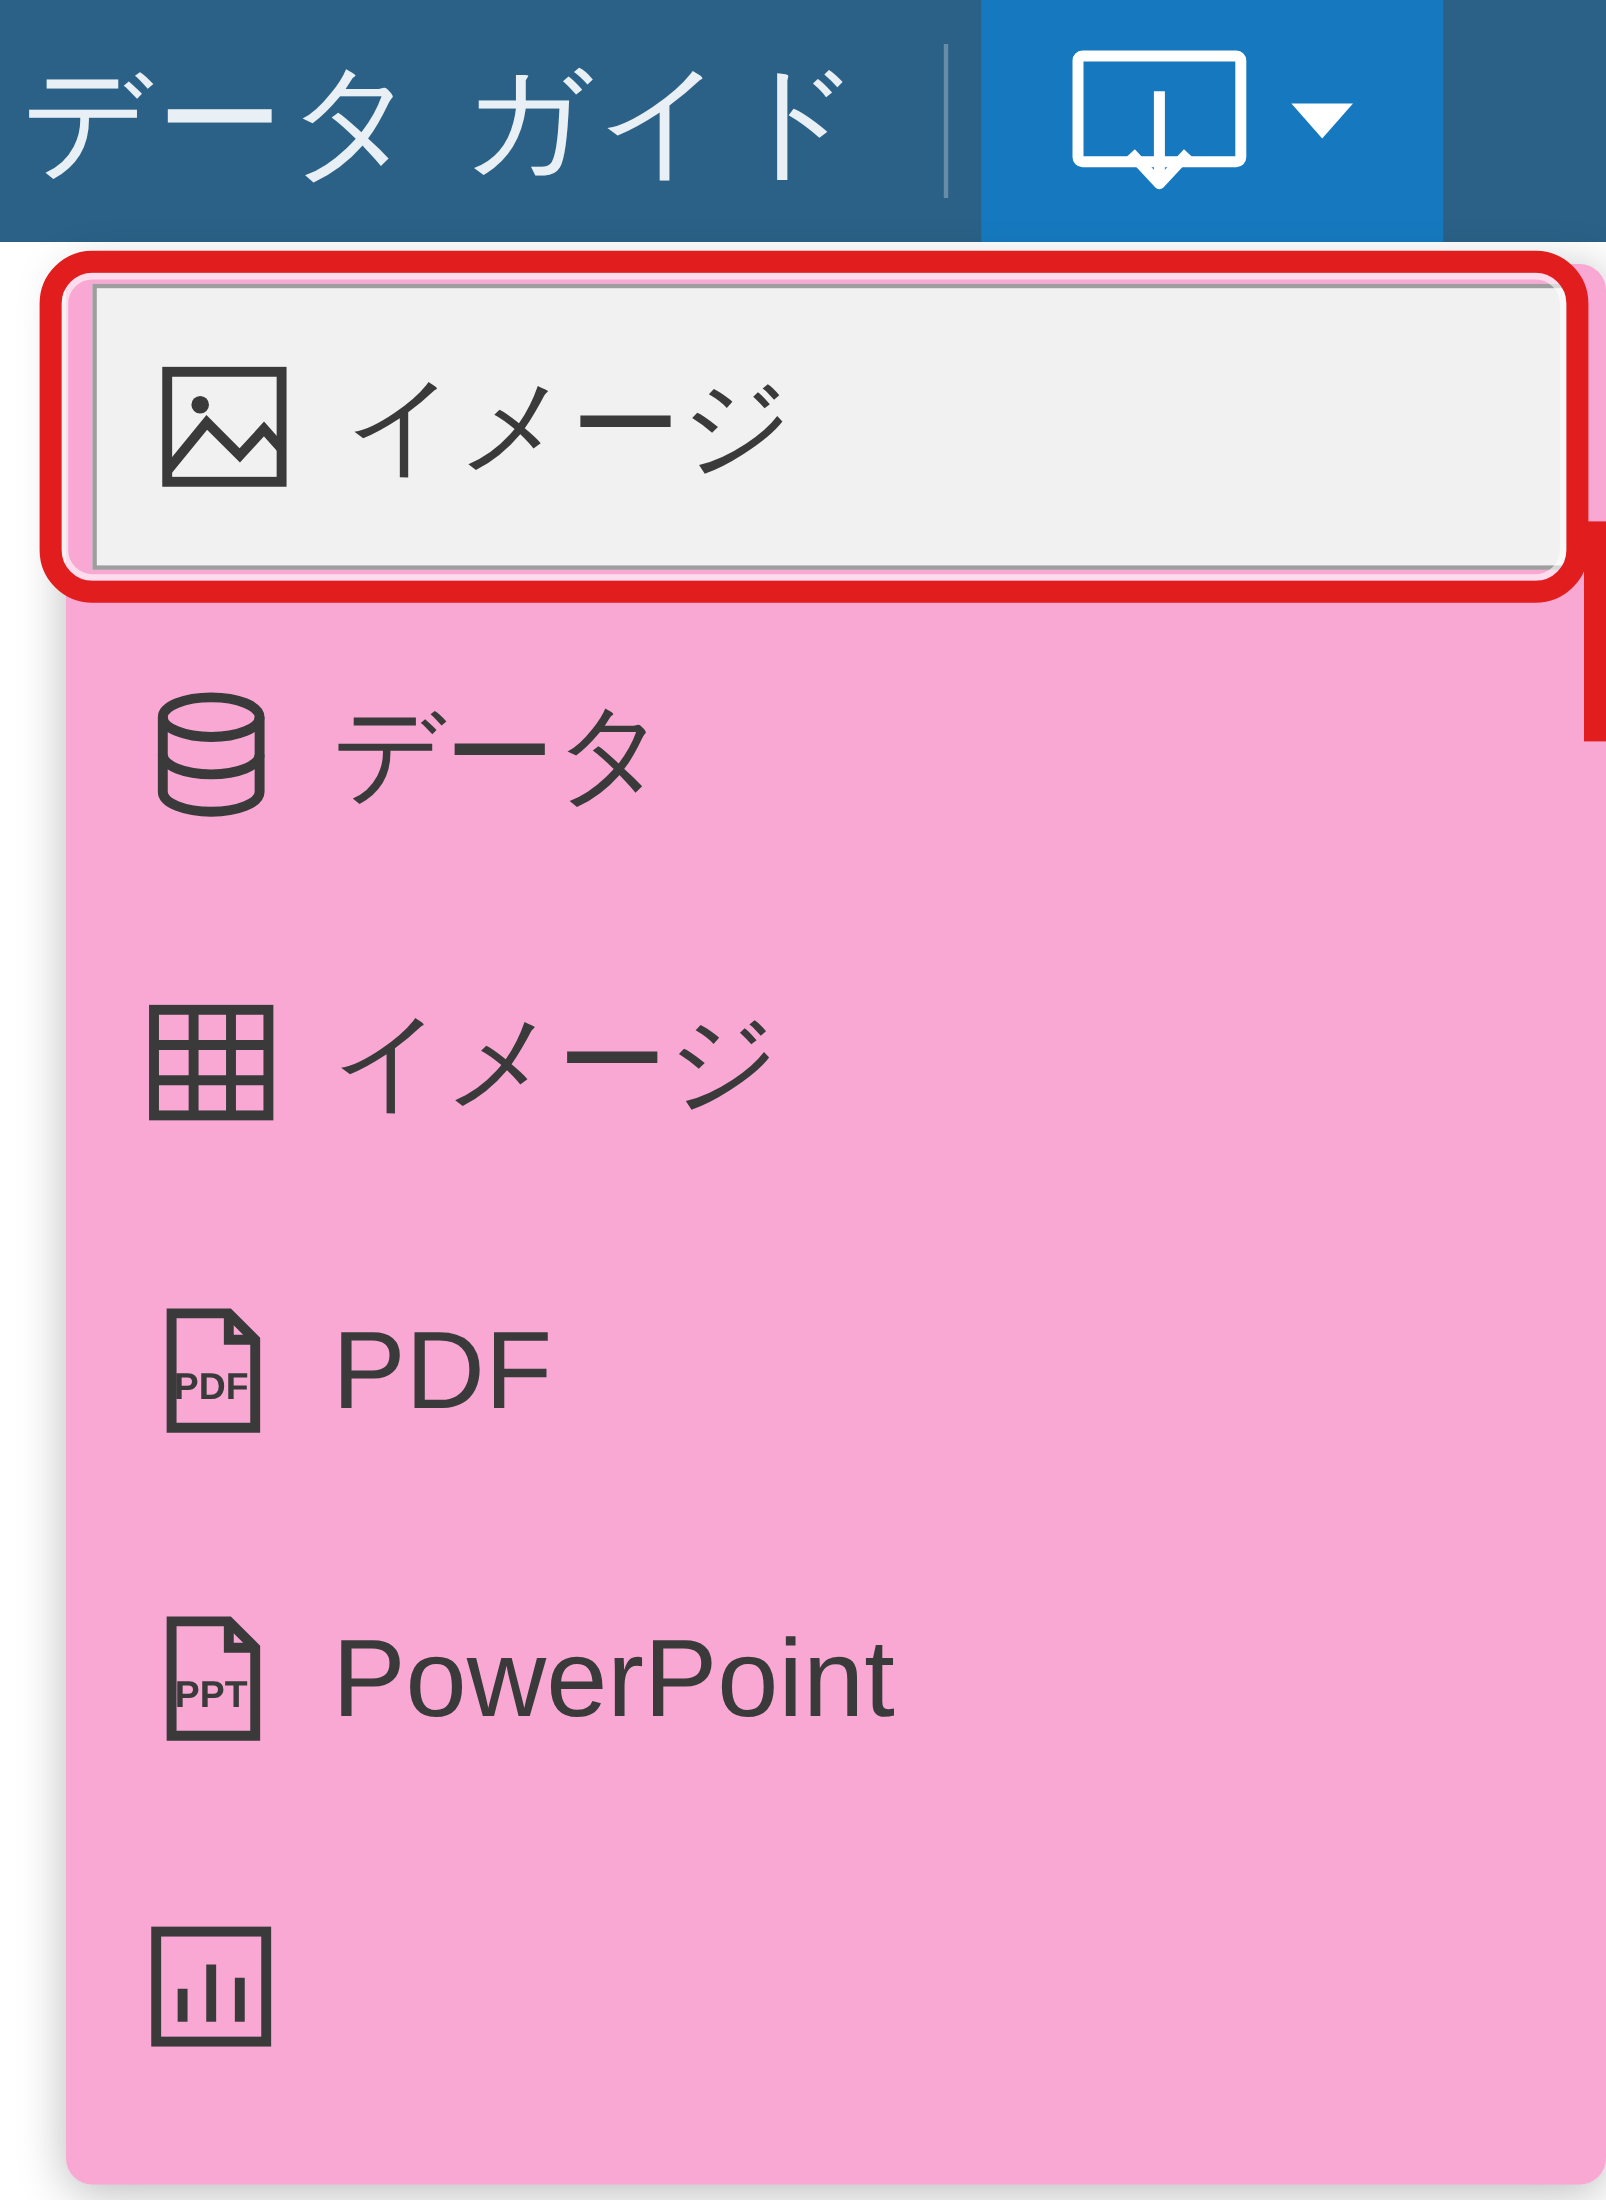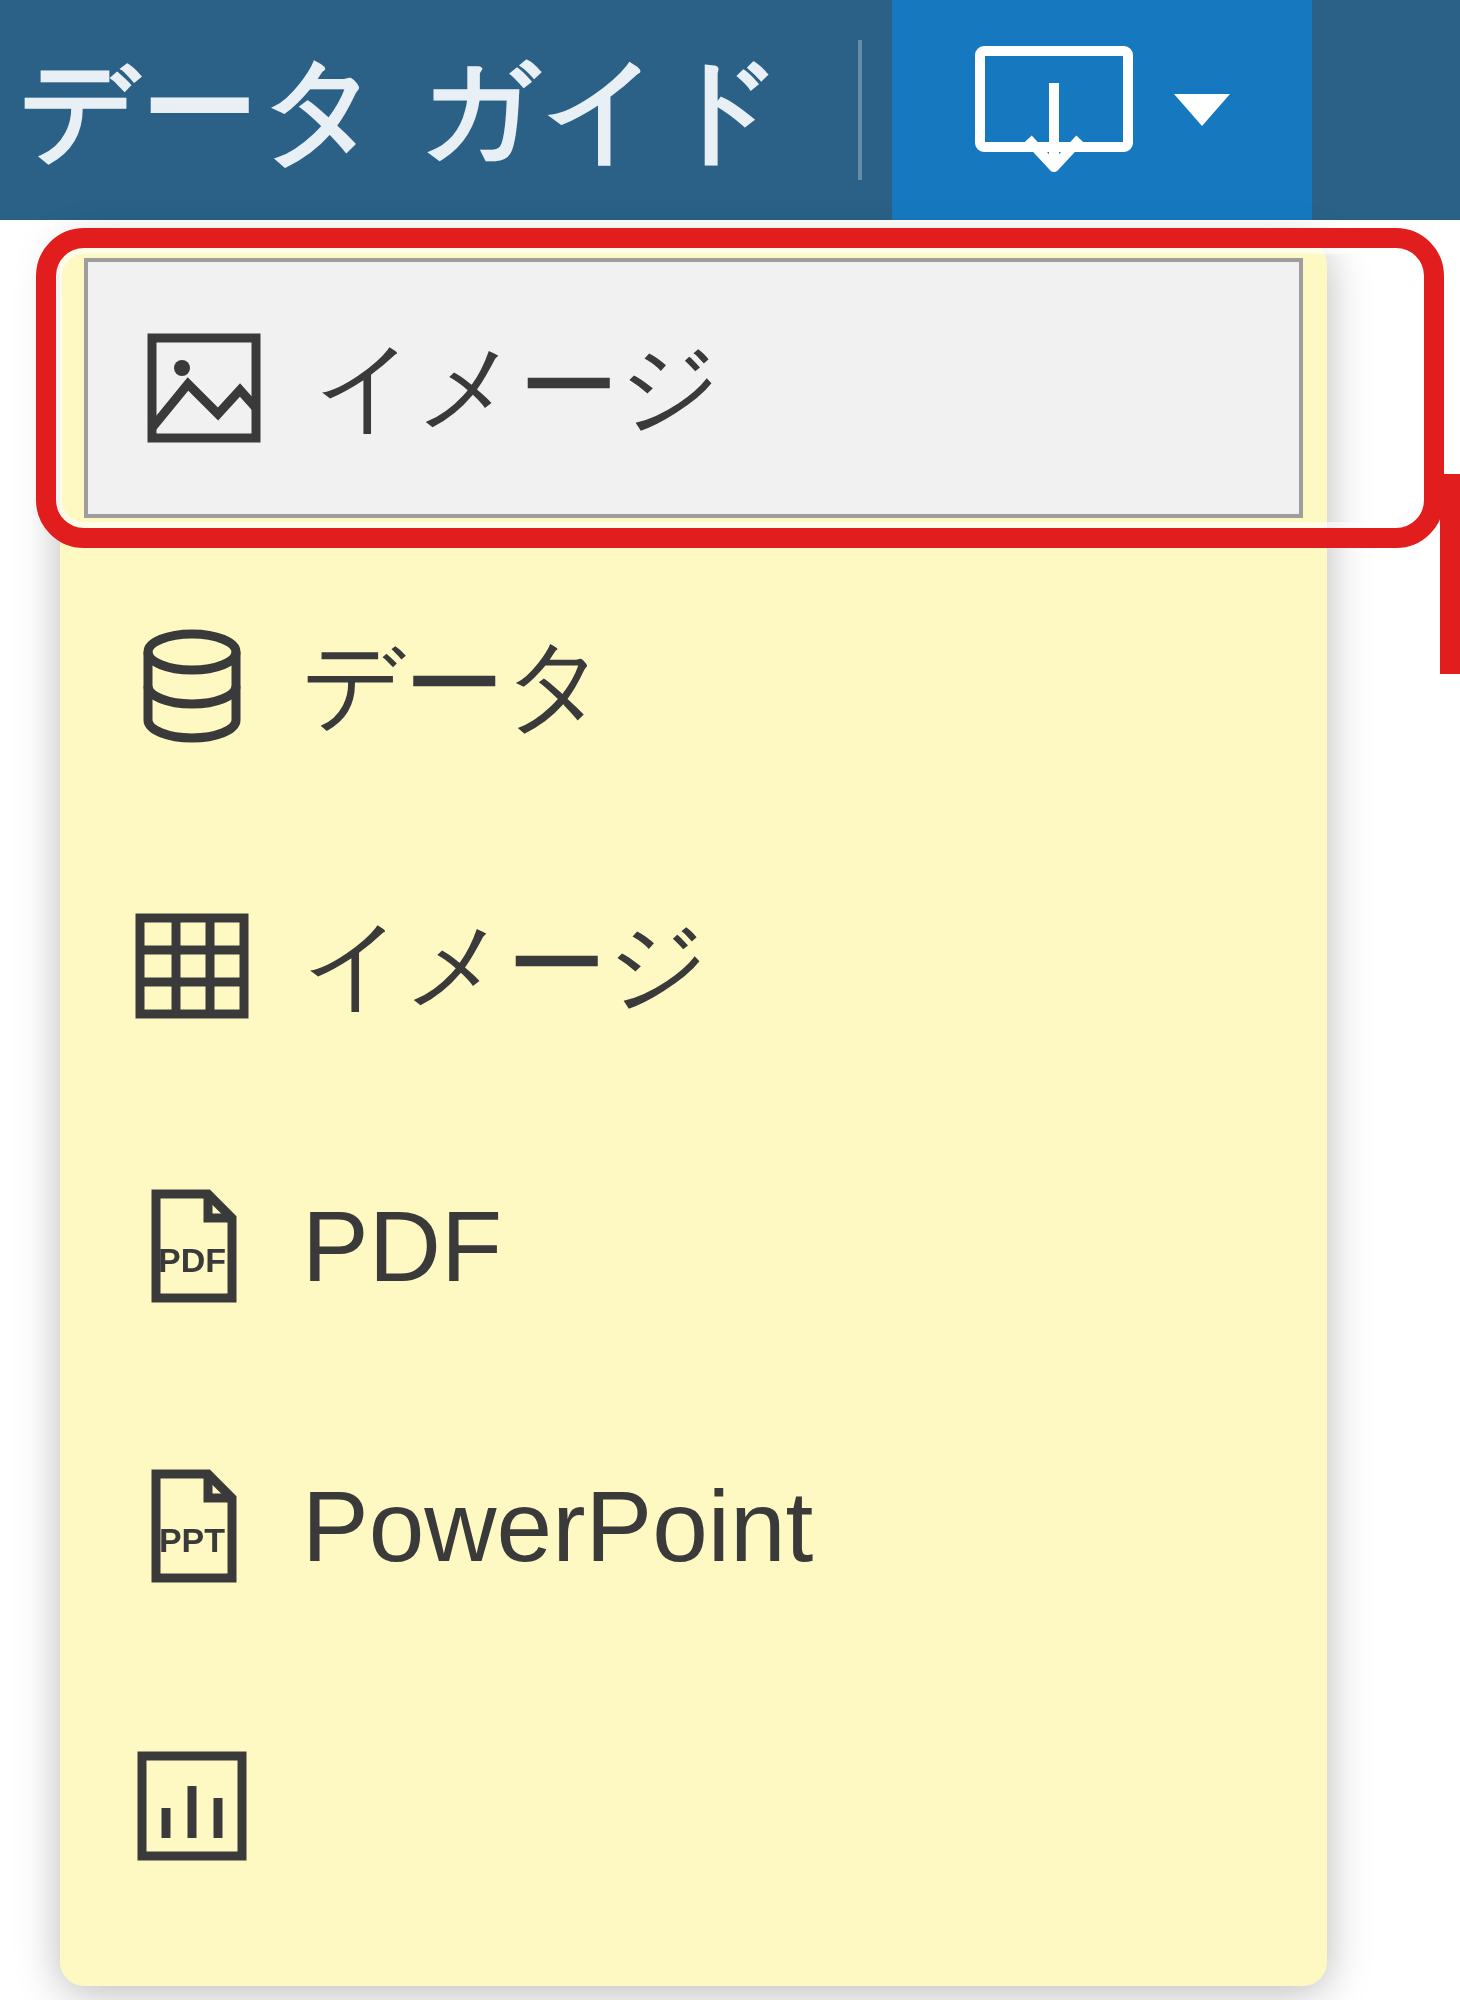--- a/index.html
+++ b/index.html
@@ -1,27 +1,27 @@
 <!DOCTYPE html>
 <html><head>
 <meta charset="utf-8">
 <style>
   html,body{margin:0;padding:0;width:1460px;height:2000px;font-family:"Hiragino Kaku Gothic ProN","Yu Gothic","Meiryo",sans-serif;background:#fff;overflow:hidden;-webkit-font-smoothing:antialiased}
   *{box-sizing:border-box}
 
   
   .topbar{background:#2b6187;height:220px;display:flex;align-items:center;color:#e9f0f5;padding-left:20px;position:relative}
-  .topbar-title{font-size:115px;font-weight:700;letter-spacing:.04em;color:#e9f0f5;white-space:nowrap}
+  .topbar-title{font-size:115px;font-weight:400;letter-spacing:.04em;color:#e9f0f5;white-space:nowrap}
   .divider-v{width:4px;height:140px;background:rgba(255,255,255,.28);margin:0 30px 0 70px;flex:0 0 auto}
   .download-btn{background:#1679bf;height:220px;width:420px;display:flex;align-items:center;justify-content:center;gap:40px;flex:0 0 auto}
   .download-btn svg{display:block}
   .caret-down-icon{width:0;height:0;border-left:28px solid transparent;border-right:28px solid transparent;border-top:32px solid #fff}
 
   
-  .menu{position:absolute;left:60px;top:240px;width:1267px;background:#fef9c3;border-radius:24px;box-shadow:0 6px 44px rgba(0,0,0,.28);padding-top:18px;padding-bottom:40px}
+  .menu{position:absolute;left:60px;top:240px;width:1400px;background:#f9a8d4;border-radius:24px;box-shadow:0 6px 44px rgba(0,0,0,.28);padding-top:18px;padding-bottom:40px}
   .menu-item{display:flex;align-items:center;gap:50px;height:280px;padding-left:72px;color:#3a3a3a;font-size:100px}
   .menu-item .icon-wrap{width:120px;height:120px;display:flex;align-items:center;justify-content:center;color:#3a3a3a}
   .menu-item .icon-wrap svg{width:100%;height:100%}
   .menu-item.highlight{margin:0 24px 28px;height:260px;border:4px solid #9e9e9e;background:#f1f1f1;padding-left:56px}
 
   
   .red-ring{position:absolute;left:36px;top:228px;width:1408px;height:320px;border:20px solid #e11d1d;border-radius:48px;pointer-events:none;box-shadow:0 0 0 6px rgba(255,255,255,.6) inset}
   .red-tab{position:absolute;right:0;top:474px;width:20px;height:200px;background:#e11d1d}
 </style>
 </head>

